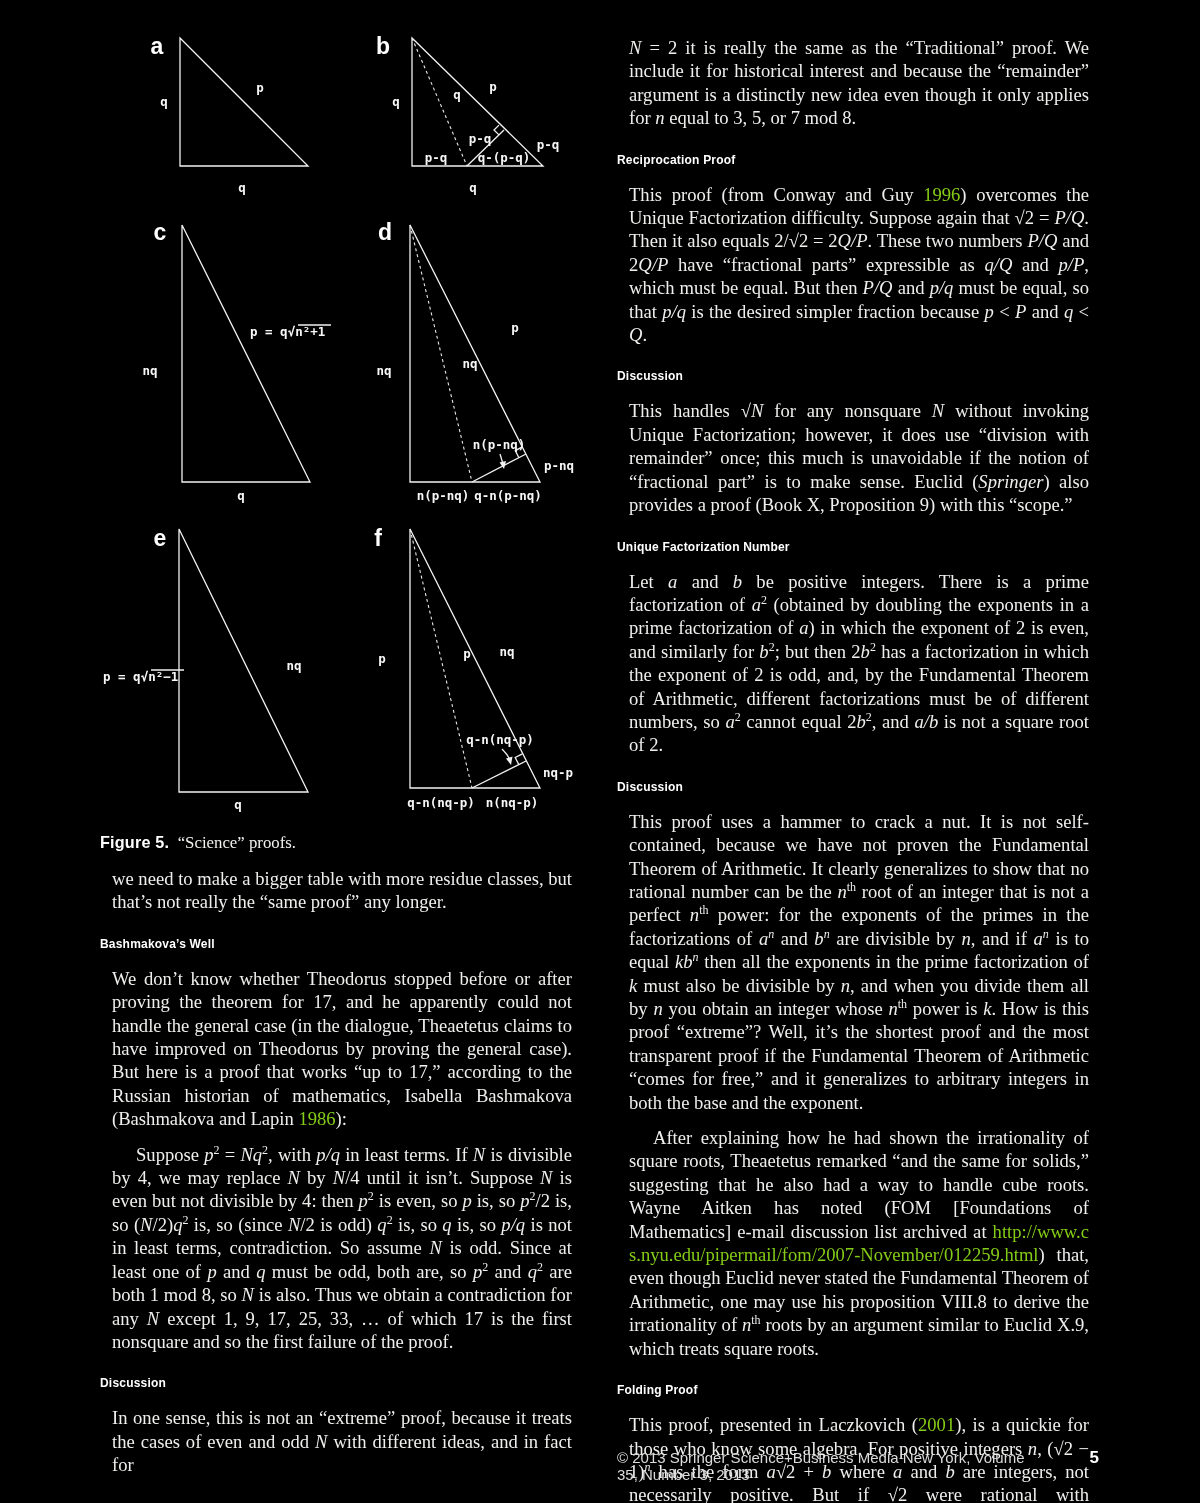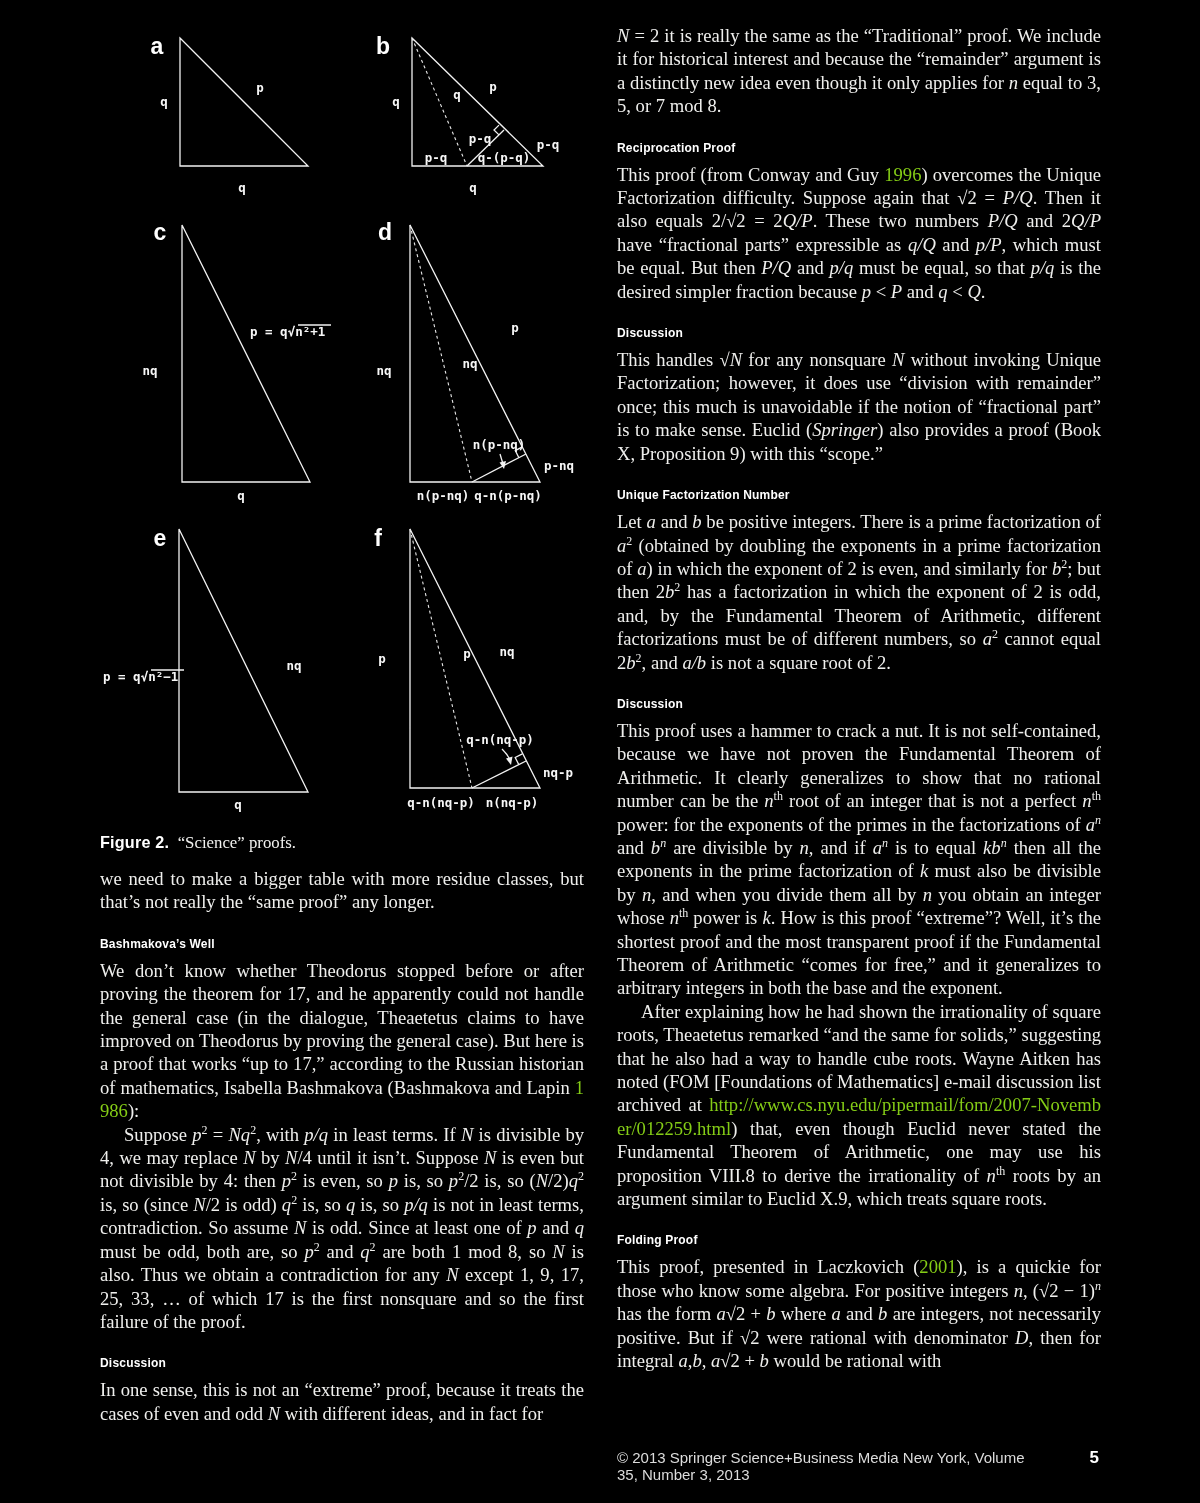--- a/index.html
+++ b/index.html
@@ -1,21 +1,21 @@
 <!DOCTYPE html>
 <html><head>
 <meta charset="utf-8">
 <style>
   html,body{margin:0;padding:0;background:#000;}
   .page{position:relative;width:1200px;height:1503px;background:#000;overflow:hidden;
         color:#efefed;font-family:"Liberation Serif",serif;}
   .col{position:absolute;top:0;width:484px;}
   .col-left{left:100px;}
   .col-right{left:617px;top:24px;}
-  p.body{margin:0;font-size:18.6px;line-height:23.4px;text-align:justify;color:#efefed;}
+  p.body{margin:12px;font-size:18.6px;line-height:23.4px;text-align:justify;color:#efefed;}
   p.indent{text-indent:24px;}
   p.mt{margin-top:13px;}
   h3.section{margin:19px 0 4px 0;font-family:"Liberation Sans",sans-serif;font-weight:bold;
              font-size:12px;line-height:22px;color:#fff;letter-spacing:.2px;}
   i{font-style:italic;}
   sup{font-size:12px;line-height:0;}
   a{color:#84cc16;text-decoration:none;cursor:pointer;word-break:break-all;}
   .caption{margin:13px 0 0 0;font-size:16.8px;line-height:23px;color:#f2f2f0;}
   .caption b{font-family:"Liberation Sans",sans-serif;font-size:16.2px;letter-spacing:.2px;color:#fff;}
   svg.figure{display:block;}
@@ -109,21 +109,21 @@
         <text class="flabel" x="282" y="663" text-anchor="middle">p</text>
         <text class="flabel" x="367" y="658" text-anchor="middle">p</text>
         <text class="flabel" x="407" y="656" text-anchor="middle">nq</text>
         <text class="flabel" x="400" y="744" text-anchor="middle">q-n(nq-p)</text>
         <text class="flabel" x="458" y="777" text-anchor="middle">nq-p</text>
         <text class="flabel" x="341" y="807" text-anchor="middle">q-n(nq-p)</text>
         <text class="flabel" x="412" y="807" text-anchor="middle">n(nq-p)</text>
       </g>
     </svg>
 
-    <p class="caption"><b>Figure 2.</b>&nbsp; <span>“Science” proofs.</span></p>
+    <p class="caption"><b>Figure 5.</b>&nbsp; <span>“Science” proofs.</span></p>
 
     <p class="body mt">we need to make a bigger table with more residue classes, but that’s not really the “same proof” any longer.</p>
 
     <h3 class="section">Bashmakova’s Well</h3>
     <p class="body">We don’t know whether Theodorus stopped before or after proving the theorem for 17, and he apparently could not handle the general case (in the dialogue, Theaetetus claims to have improved on Theodorus by proving the general case). But here is a proof that works “up to 17,” according to the Russian historian of mathematics, Isabella Bashmakova (Bashmakova and Lapin <a>1986</a>):</p>
     <p class="body indent">Suppose <i>p</i><sup>2</sup> = <i>Nq</i><sup>2</sup>, with <i>p/q</i> in least terms. If <i>N</i> is divisible by 4, we may replace <i>N</i> by <i>N</i>/4 until it isn’t. Suppose <i>N</i> is even but not divisible by 4: then <i>p</i><sup>2</sup> is even, so <i>p</i> is, so <i>p</i><sup>2</sup>/2 is, so (<i>N</i>/2)<i>q</i><sup>2</sup> is, so (since <i>N</i>/2 is odd) <i>q</i><sup>2</sup> is, so <i>q</i> is, so <i>p/q</i> is not in least terms, contradiction. So assume <i>N</i> is odd. Since at least one of <i>p</i> and <i>q</i> must be odd, both are, so <i>p</i><sup>2</sup> and <i>q</i><sup>2</sup> are both 1 mod 8, so <i>N</i> is also. Thus we obtain a contradiction for any <i>N</i> except 1, 9, 17, 25, 33, … of which 17 is the first nonsquare and so the first failure of the proof.</p>
 
     <h3 class="section">Discussion</h3>
     <p class="body">In one sense, this is not an “extreme” proof, because it treats the cases of even and odd <i>N</i> with different ideas, and in fact for</p>
   </div>

